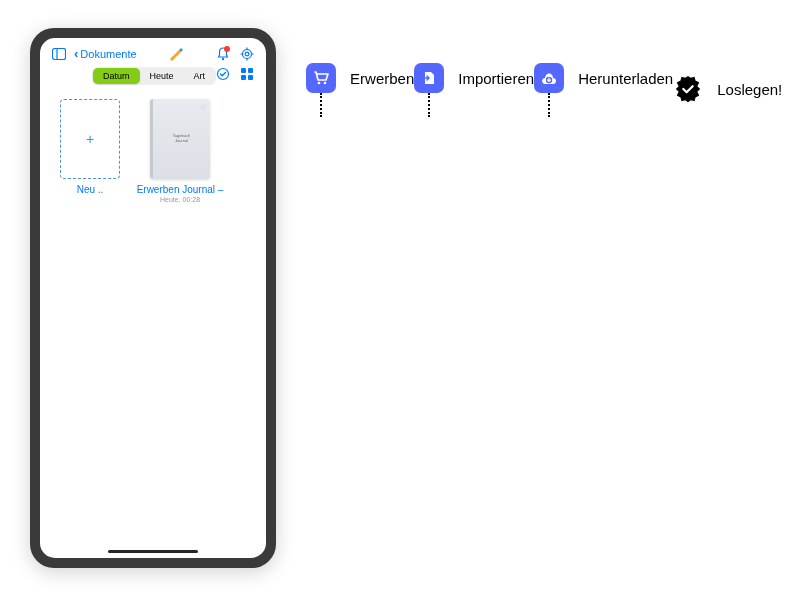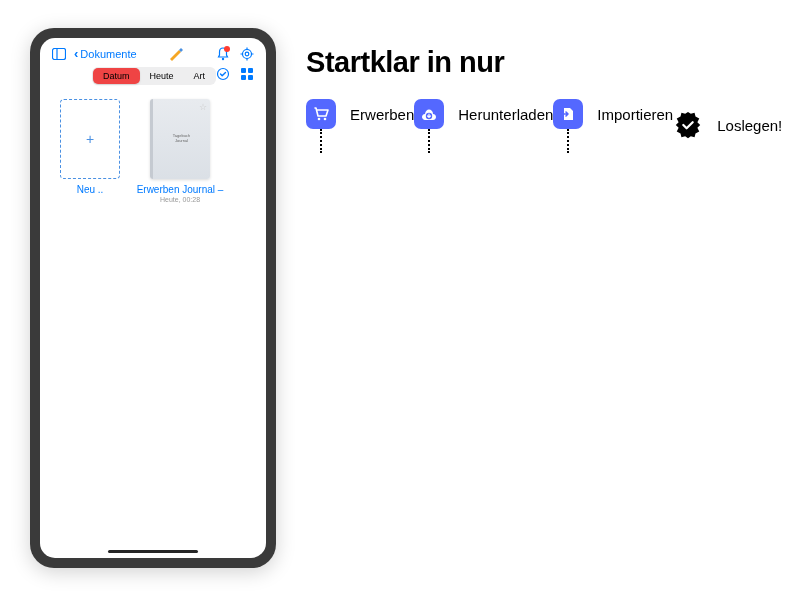--- a/index.html
+++ b/index.html
@@ -35,21 +35,21 @@
   padding:2px 12px 6px 12px;
 }
 .segmented{
   display:flex;background:#eeeeef;border-radius:6px;padding:1px;gap:0;
   margin:0 auto;
 }
 .seg-btn{
   font-size:9px;padding:3px 10px;border-radius:5px;color:#000;
   background:transparent;border:none;cursor:pointer;
 }
-.seg-btn.sel{background:#ef4444;box-shadow:0 1px 2px rgba(0,0,0,.12);}
+.seg-btn.sel{background:#84cc16;box-shadow:0 1px 2px rgba(0,0,0,.12);}
 .tb2-right{display:flex;align-items:center;gap:10px;}
 .grid-area{
   padding:8px 14px;display:flex;gap:18px;align-items:flex-start;
 }
 .tile{display:flex;flex-direction:column;align-items:center;width:72px;}
 .new-tile{
   width:60px;height:80px;border:1.5px dashed #4a90e2;border-radius:4px;
   display:flex;align-items:center;justify-content:center;
   color:#4a90e2;font-size:14px;font-weight:300;
 }
@@ -178,51 +178,50 @@
           <div class="tile-label">Erwerben Journal –</div>
           <div class="tile-sub">Heute, 00:28</div>
         </div>
       </div>
       <div class="home-ind"></div>
     </div>
   </div>
 
   <div class="right-col">
     <div class="headline">
-      <div>Startklar in nur</div>
     </div>
     <div class="steps">
       <div class="step">
         <div class="step-icon blue">
           <svg width="18" height="18" viewBox="0 0 18 18" fill="#fff">
               <path d="M3 3 L4 3 L6 11 L14 11 L16 5 L5 5" fill="none" stroke="#fff" stroke-width="1.6" stroke-linecap="round" stroke-linejoin="round"></path>
               <circle cx="7" cy="14" r="1.3"></circle>
               <circle cx="13" cy="14" r="1.3"></circle>
             </svg>
         </div>
         <span class="step-label">Erwerben</span>
       </div>
       <div class="step">
         <div class="step-icon blue">
           <svg width="18" height="18" viewBox="0 0 18 18">
+              <path d="M5 3 L11 3 L14 6 L14 15 L5 15 Z" fill="#fff"></path>
+              <path d="M3 9 L9 9 M7 7 L9 9 L7 11" fill="none" stroke="#5468ff" stroke-width="1.6" stroke-linecap="round" stroke-linejoin="round"></path>
+            </svg>
+        </div>
+        <span class="step-label">Importieren</span>
+      </div>
+      <div class="step">
+        <div class="step-icon blue">
+          <svg width="18" height="18" viewBox="0 0 18 18">
               <path d="M5 9 C3 9 2 10.5 2 12 C2 13.5 3.5 15 5 15 L13 15 C15 15 16 13.5 16 12 C16 10 14.5 9 13 9 C13 6 11 4.5 9 4.5 C7 4.5 5.5 6 5 9 Z" fill="#fff"></path>
               <circle cx="9" cy="11" r="3.2" fill="#5468ff"></circle>
               <path d="M9 9.2 L9 12.2 M7.6 11 L9 12.4 L10.4 11" fill="none" stroke="#fff" stroke-width="1.2" stroke-linecap="round" stroke-linejoin="round"></path>
             </svg>
         </div>
         <span class="step-label">Herunterladen</span>
-      </div>
-      <div class="step">
-        <div class="step-icon blue">
-          <svg width="18" height="18" viewBox="0 0 18 18">
-              <path d="M5 3 L11 3 L14 6 L14 15 L5 15 Z" fill="#fff"></path>
-              <path d="M3 9 L9 9 M7 7 L9 9 L7 11" fill="none" stroke="#5468ff" stroke-width="1.6" stroke-linecap="round" stroke-linejoin="round"></path>
-            </svg>
-        </div>
-        <span class="step-label">Importieren</span>
       </div>
       <div class="step">
         <div class="step-icon badge">
           <svg width="32" height="32" viewBox="0 0 32 32">
               <path d="M16 2 L19 4 L23 3 L24 7 L28 9 L26 13 L29 16 L26 19 L28 23 L24 25 L23 29 L19 28 L16 30 L13 28 L9 29 L8 25 L4 23 L6 19 L3 16 L6 13 L4 9 L8 7 L9 3 L13 4 Z" fill="#000"></path>
               <path d="M11 16 L14.5 19.5 L21 13" fill="none" stroke="#fff" stroke-width="2.4" stroke-linecap="round" stroke-linejoin="round"></path>
             </svg>
         </div>
         <span class="step-label">Loslegen!</span>
       </div>

